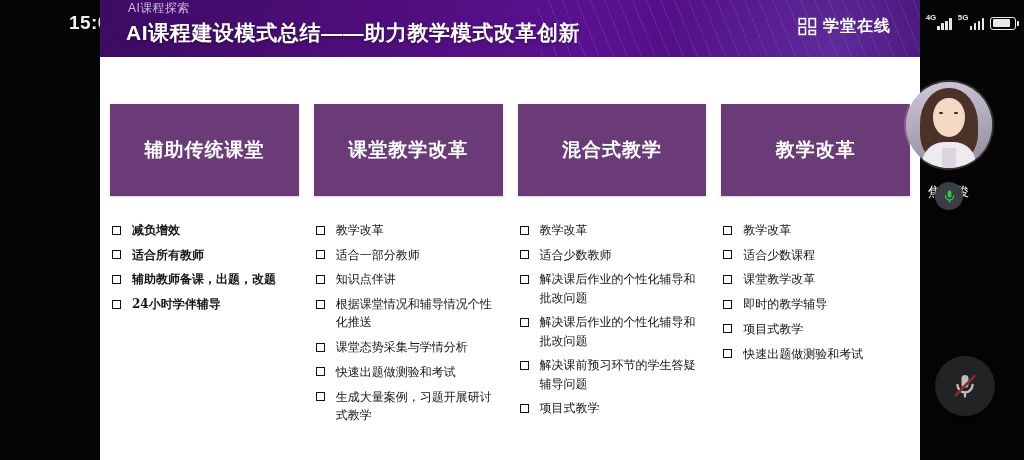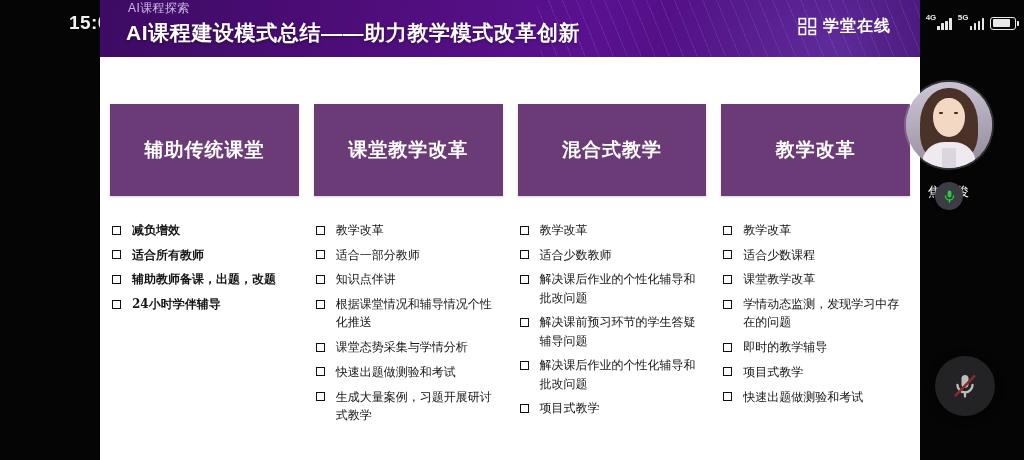--- a/index.html
+++ b/index.html
@@ -163,35 +163,34 @@
         </div>
 
         <div class="col">
           <div class="card-head">
             <span>混合式教学</span>
           </div>
           <ul class="blist">
             <li><span>教学改革</span></li>
             <li><span>适合少数教师</span></li>
             <li><span>解决课后作业的个性化辅导和批改问题</span></li>
+            <li><span>解决课后作业的个性化辅导和批改问题</span></li>
             <li><span>解决课前预习环节的学生答疑辅导问题</span></li>
-            <li><span>解决课后作业的个性化辅导和批改问题</span></li>
             <li><span>项目式教学</span></li>
           </ul>
         </div>
 
         <div class="col">
           <div class="card-head">
             <span>教学改革</span>
           </div>
           <ul class="blist">
             <li><span>教学改革</span></li>
             <li><span>适合少数课程</span></li>
             <li><span>课堂教学改革</span></li>
-            <li><span>学情动态监测，发现学习中存在的问题</span></li>
             <li><span>即时的教学辅导</span></li>
             <li><span>项目式教学</span></li>
             <li><span>快速出题做测验和考试</span></li>
           </ul>
         </div>
 
       </div>
     </div>
   </div>
 

